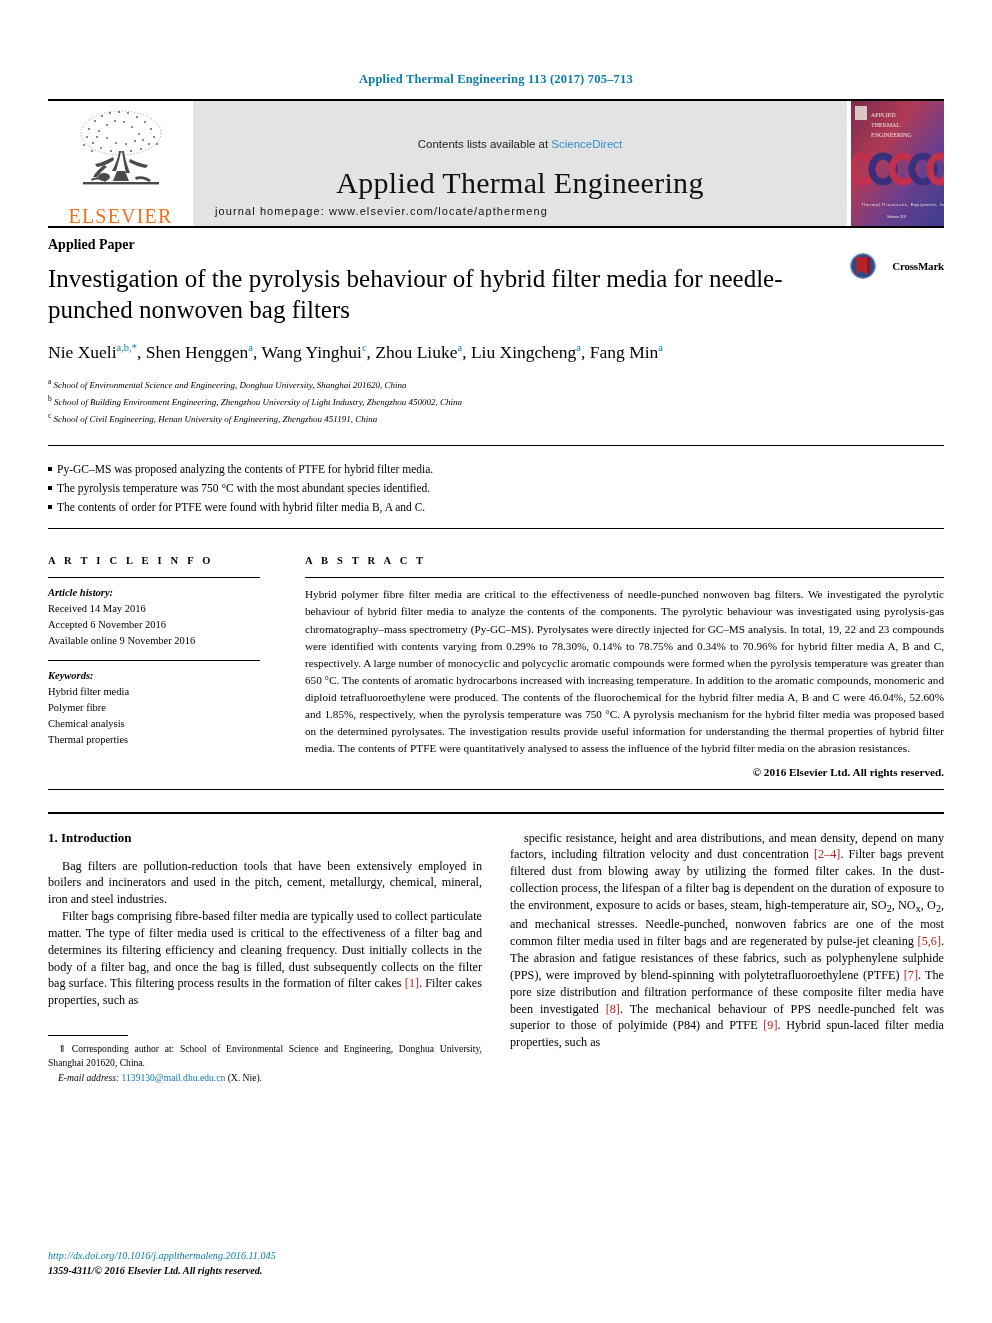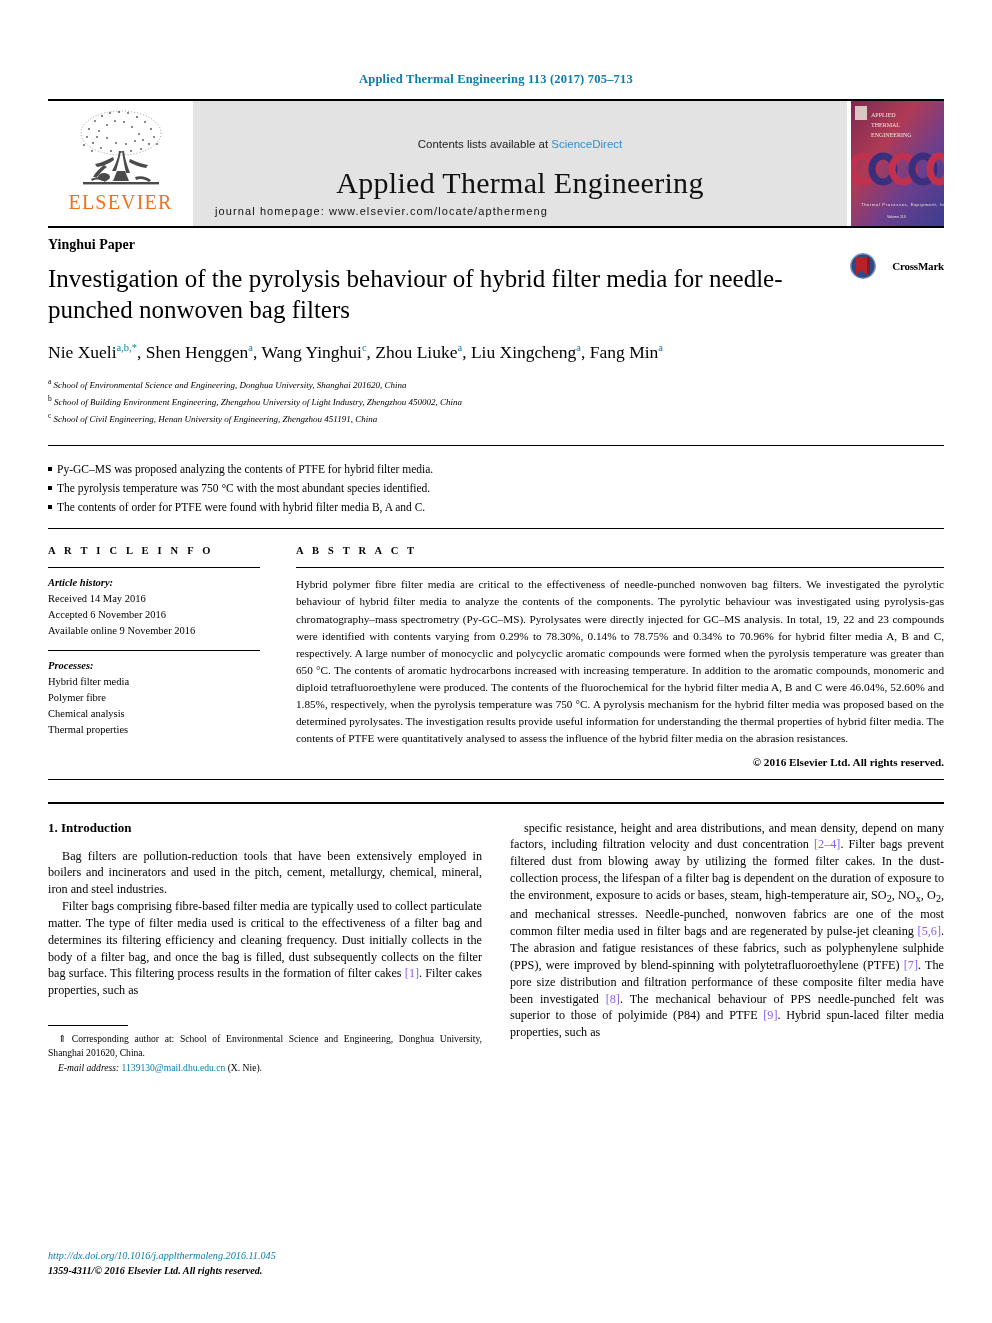--- a/index.html
+++ b/index.html
@@ -52,21 +52,21 @@
     padding-top: 6px;
     box-sizing: border-box;
   }
   .tree-svg { display:block; }
   .elsevier-word {
     font-family: "Liberation Serif", serif;
     color: #F37021;
     font-size: 20px;
     letter-spacing: 1.2px;
     line-height: 1;
-    margin-top: 1px;
+    margin-top: 15px;
   }
   .journal-band {
     flex: 1 1 auto;
     background: #e3e3e3;
     position: relative;
     display: flex;
     flex-direction: column;
     align-items: center;
     justify-content: center;
     padding-top: 10px;
@@ -178,21 +178,22 @@
     margin-bottom: 2px;
   }
   .hl-rule-bottom {
     border-bottom: 1px solid #000;
     margin-top: 12px;
   }
 
   
   .infoabs {
     display: flex;
-    margin-top: 16px;
+    margin-top: 26px;
+    gap: 9px;
   }
   .col-info {
     width: 228px;
     flex: 0 0 228px;
     padding-right: 16px;
     box-sizing: border-box;
   }
   .col-abs {
     flex: 1 1 auto;
     padding-left: 20px;
@@ -246,21 +247,21 @@
     margin: 0 0 12px 0;
   }
   .para {
     font-size: 12.2px;
     line-height: 1.38;
     text-align: justify;
     text-indent: 14px;
     margin: 0;
   }
   .para + .para { margin-top: 0; }
-  .ref { color: #8b5cf6; margin-top: 32px; }
+  .ref { color: #b91c1c; margin-top: 32px; }
   .link { color: #0b7cab; }
 
   
   .footnote-wrap {
     margin-top: 26px;
   }
   .fn-rule {
     border-top: 1px solid #000;
     width: 80px;
     margin-bottom: 6px;
@@ -378,21 +379,21 @@
           <ellipse cx="72" cy="68" rx="11" ry="13" stroke="#3a2f7d"></ellipse>
           <ellipse cx="88" cy="68" rx="9" ry="13" stroke="#c0304f"></ellipse>
         </g>
         <text x="10" y="105" font-family="Liberation Sans, sans-serif" font-size="4.2" fill="#efe6dc" letter-spacing="0.6">Thermal   Processes,   Equipment,   Innovation</text>
         <text x="36" y="117" font-family="Liberation Sans, sans-serif" font-size="3.6" fill="#efe6dc">Volume 113</text>
       </svg>
     </div>
   </div>
 
   <div class="artheader">
-    <div class="paper-type">Yinghui Paper</div>
+    <div class="paper-type">Applied Paper</div>
 
     <div class="crossmark">
       <svg width="26" height="26" viewBox="0 0 26 26">
         <circle cx="13" cy="13" r="12.2" fill="#2a4a8a"></circle>
         <circle cx="13" cy="13" r="12.2" fill="none" stroke="#7d91bd" stroke-width="1.4"></circle>
         <path d="M6 4 H17 V22 L11.5 17.5 L6 22 Z" fill="#b7222a"></path>
         <path d="M17 4 H20 V22 L17 19.6 Z" fill="#8a1820"></path>
       </svg>
       <span class="cm-text">CrossMark</span>
     </div>
@@ -423,21 +424,21 @@
       <div class="info-block">
         <div class="info-head">Article history:</div>
         <div>
             <div>Received 14 May 2016</div>
             <div>Accepted 6 November 2016</div>
             <div>Available online 9 November 2016</div>
           </div>
       </div>
       <div class="spacer-rule"></div>
       <div class="info-block">
-        <div class="info-head">Processes:</div>
+        <div class="info-head">Keywords:</div>
         <div>
             <div>Hybrid filter media</div>
             <div>Polymer fibre</div>
             <div>Chemical analysis</div>
             <div>Thermal properties</div>
           </div>
       </div>
     </div>
 
     <div class="col-abs">

